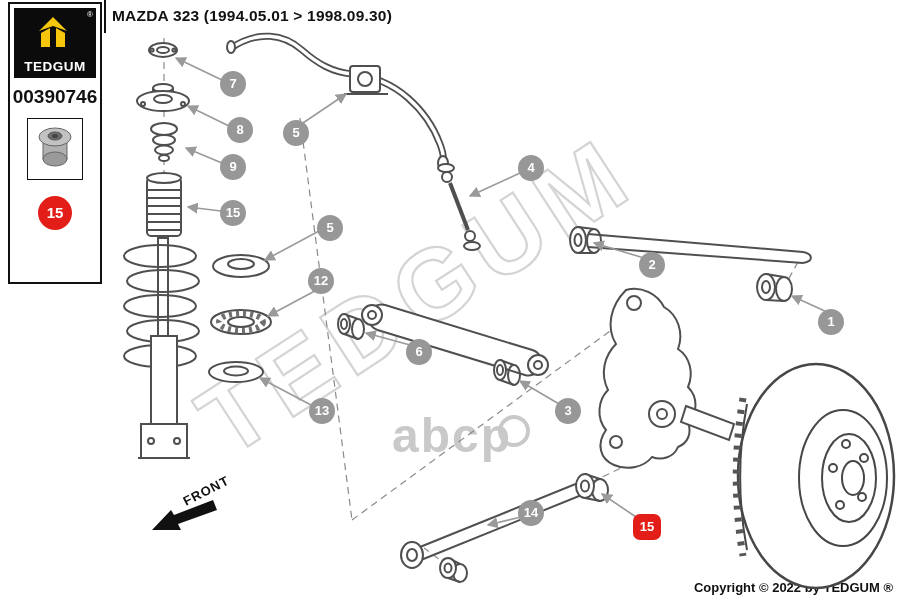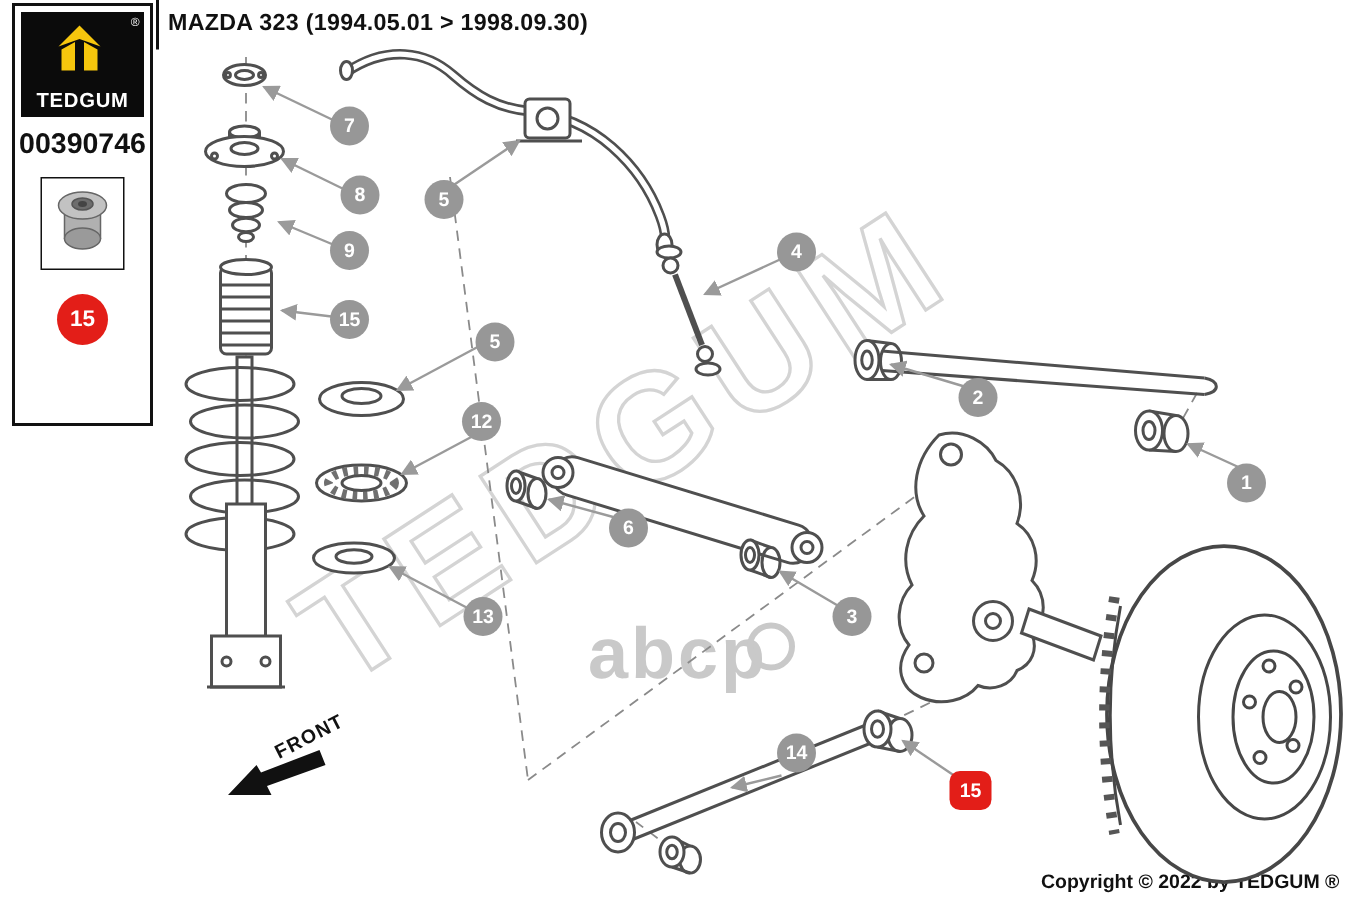--- a/index.html
+++ b/index.html
@@ -256,18 +256,18 @@
   <span class="co" style="left:518px;top:155px">4</span>
   <span class="co" style="left:283px;top:120px">5</span>
   <span class="co" style="left:406px;top:339px">6</span>
   <span class="co" style="left:220px;top:71px">7</span>
   <span class="co" style="left:227px;top:117px">8</span>
   <span class="co" style="left:220px;top:154px">9</span>
   <span class="co" style="left:220px;top:200px">15</span>
   <span class="co" style="left:317px;top:215px">5</span>
   <span class="co" style="left:308px;top:268px">12</span>
   <span class="co" style="left:309px;top:398px">13</span>
-  <span class="co" style="left:518px;top:489px">14</span>
+  <span class="co" style="left:518px;top:500px">14</span>
   <span class="co red" style="left:633px;top:514px">15</span>
 
   <div class="abs copyright">Copyright © 2022 by TEDGUM ®</div>
 
 </div>
 
 </body></html>

